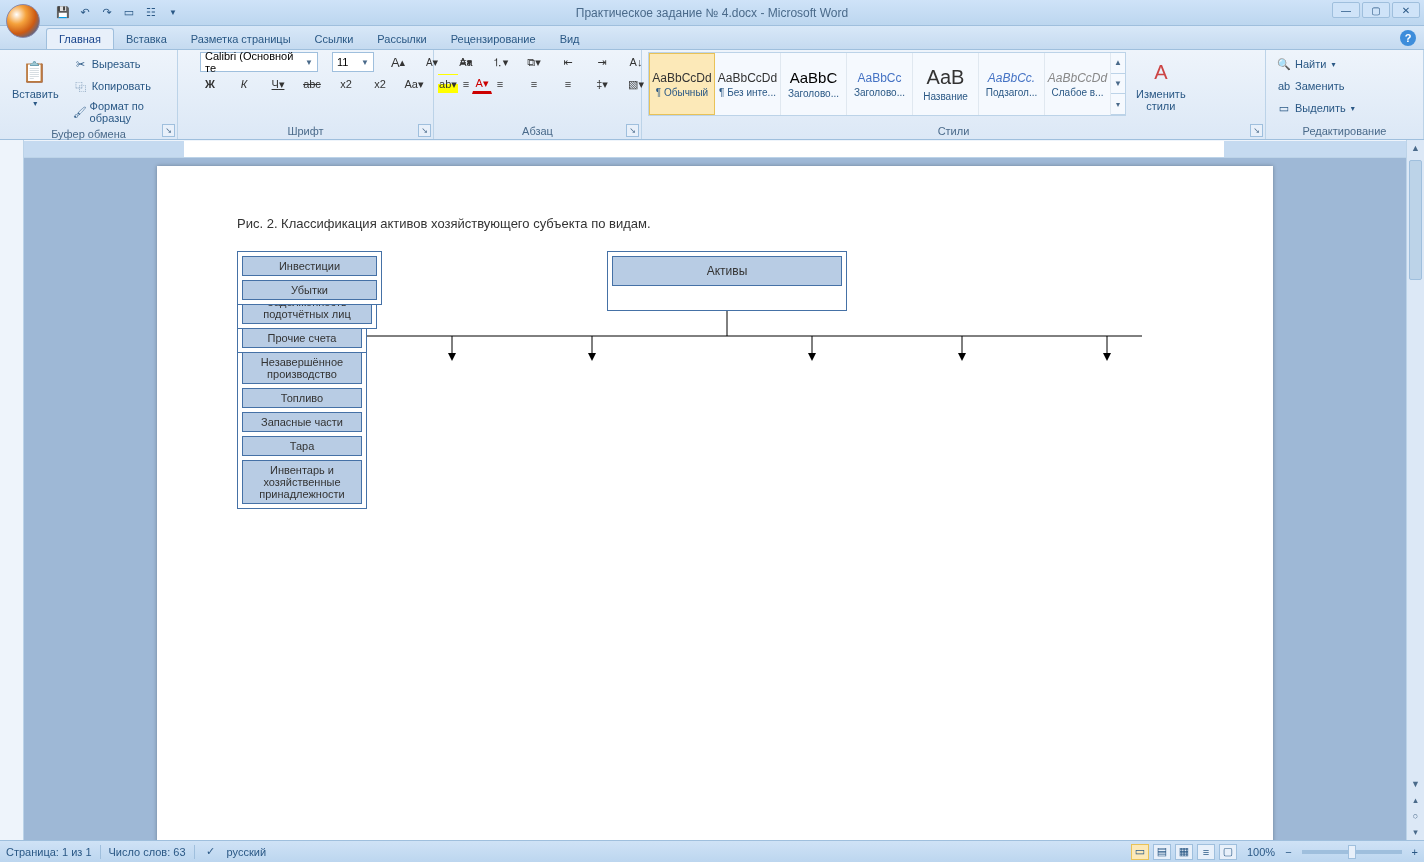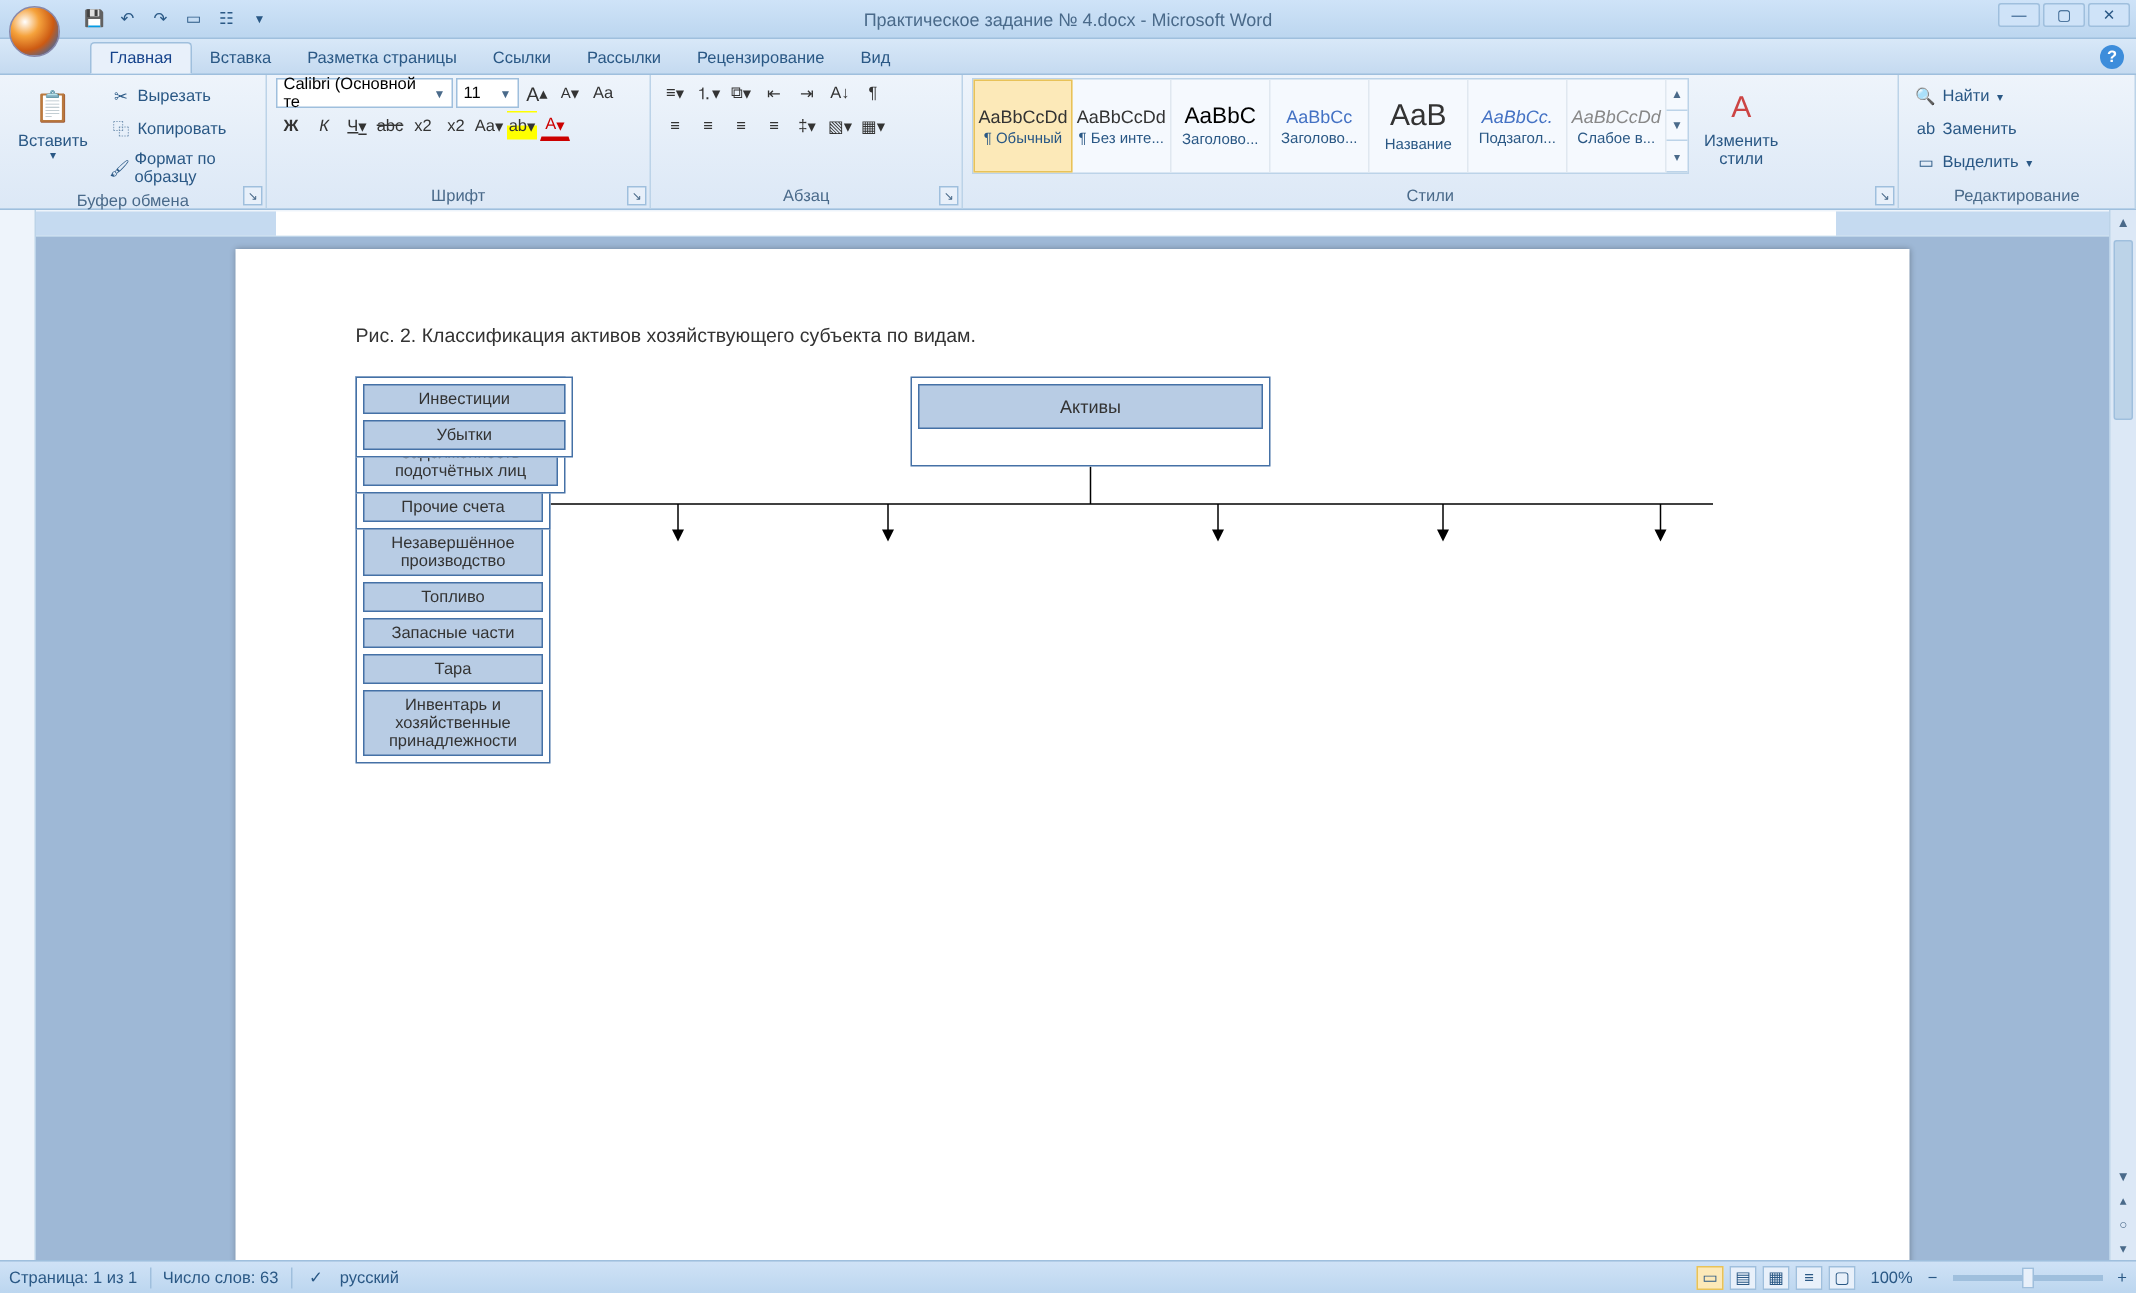--- a/index.html
+++ b/index.html
@@ -8,34 +8,34 @@
 
 .titlebar { height: 26px; background: linear-gradient(#cfe3f8,#bcd6ef); display: flex; align-items: center; padding: 0 4px; border-bottom: 1px solid #9fbfdd; }
 .office-orb { width: 34px; height: 34px; border-radius: 50%; background: radial-gradient(circle at 30% 30%, #fff, #f5a23c 30%, #cc5a13 60%, #2a6dbb 90%); border: 1px solid #88a; position: absolute; left: 6px; top: 4px; z-index: 30; }
 .qat { margin-left: 50px; display: flex; gap: 4px; align-items: center; }
 .qat-btn { width: 18px; height: 18px; display: flex; align-items: center; justify-content: center; color: #2a5885; cursor: pointer; }
 .title-text { position: absolute; left: 50%; transform: translateX(-50%); color: #4a6a8a; font-size: 12px; }
 .win-controls { position: absolute; right: 4px; top: 2px; display: flex; gap: 2px; }
 .win-btn { width: 28px; height: 16px; background: #cfe3f8; border: 1px solid #9fbfdd; display: flex; align-items: center; justify-content: center; color: #2a5885; cursor: pointer; font-size: 10px; border-radius: 2px; }
 
 
-.tabstrip { height: 24px; background: linear-gradient(#d8e8f8,#c5daf0); display: flex; align-items: flex-end; padding-left: 60px; border-bottom: 1px solid #9fbfdd; position: relative; }
+.tabstrip { height: 24px; background: linear-gradient(#d8e8f8,#c5daf0); display: flex; align-items: flex-end; padding-left: 46px; border-bottom: 1px solid #9fbfdd; position: relative; }
 .tab { padding: 4px 12px; color: #2a5885; cursor: pointer; }
 .tab.active { background: #e8f0fa; border: 1px solid #9fbfdd; border-bottom: none; border-radius: 3px 3px 0 0; color: #15428b; }
 .help-icon { position: absolute; right: 8px; top: 4px; width: 16px; height: 16px; border-radius: 50%; background: #3d8ddb; color: #fff; display: flex; align-items: center; justify-content: center; font-weight: bold; cursor: pointer; }
 
 
 .ribbon { height: 90px; background: linear-gradient(#eef4fb,#dce8f6); display: flex; border-bottom: 1px solid #9fbfdd; }
 .group { border-right: 1px solid #bcd3e8; padding: 2px 6px 0 6px; display: flex; flex-direction: column; position: relative; }
 .group-body { flex: 1; display: flex; align-items: flex-start; gap: 4px; }
 .group-label { text-align: center; color: #4a6a8a; font-size: 11px; padding: 2px 0; position: relative; }
 .dlg-launcher { position: absolute; right: 2px; bottom: 2px; width: 13px; height: 13px; border: 1px solid #9fbfdd; background: #e8f0fa; cursor: pointer; font-size: 8px; color: #4a6a8a; display: flex; align-items: center; justify-content: center; }
 
 .vstack { display: flex; flex-direction: column; gap: 2px; }
-.hstack { display: flex; gap: 2px; align-items: center; }
+.hstack { display: flex; gap: 14px; align-items: center; margin-left: 16px; }
 .rbtn { padding: 2px 4px; display: flex; align-items: center; gap: 3px; color: #2a5885; cursor: pointer; border-radius: 2px; }
 .big-btn { display: flex; flex-direction: column; align-items: center; justify-content: center; padding: 4px 6px; cursor: pointer; color: #2a5885; text-align: center; line-height: 1.1; }
 .ico16 { width: 16px; height: 16px; display: inline-flex; align-items: center; justify-content: center; }
 .ico32 { width: 32px; height: 32px; display: inline-flex; align-items: center; justify-content: center; font-size: 20px; }
 .combo { height: 20px; border: 1px solid #9fbfdd; background: #fff; padding: 0 4px; display: flex; align-items: center; justify-content: space-between; font-size: 11px; }
 .combo .dd { color: #4a6a8a; font-size: 8px; margin-left: 2px; }
 .tbtn { width: 20px; height: 20px; border: 1px solid transparent; display: flex; align-items: center; justify-content: center; cursor: pointer; color: #333; font-size: 11px; }
 
 
 .style-gal { display: flex; border: 1px solid #bcd3e8; background: #f5f9fe; height: 64px; }

